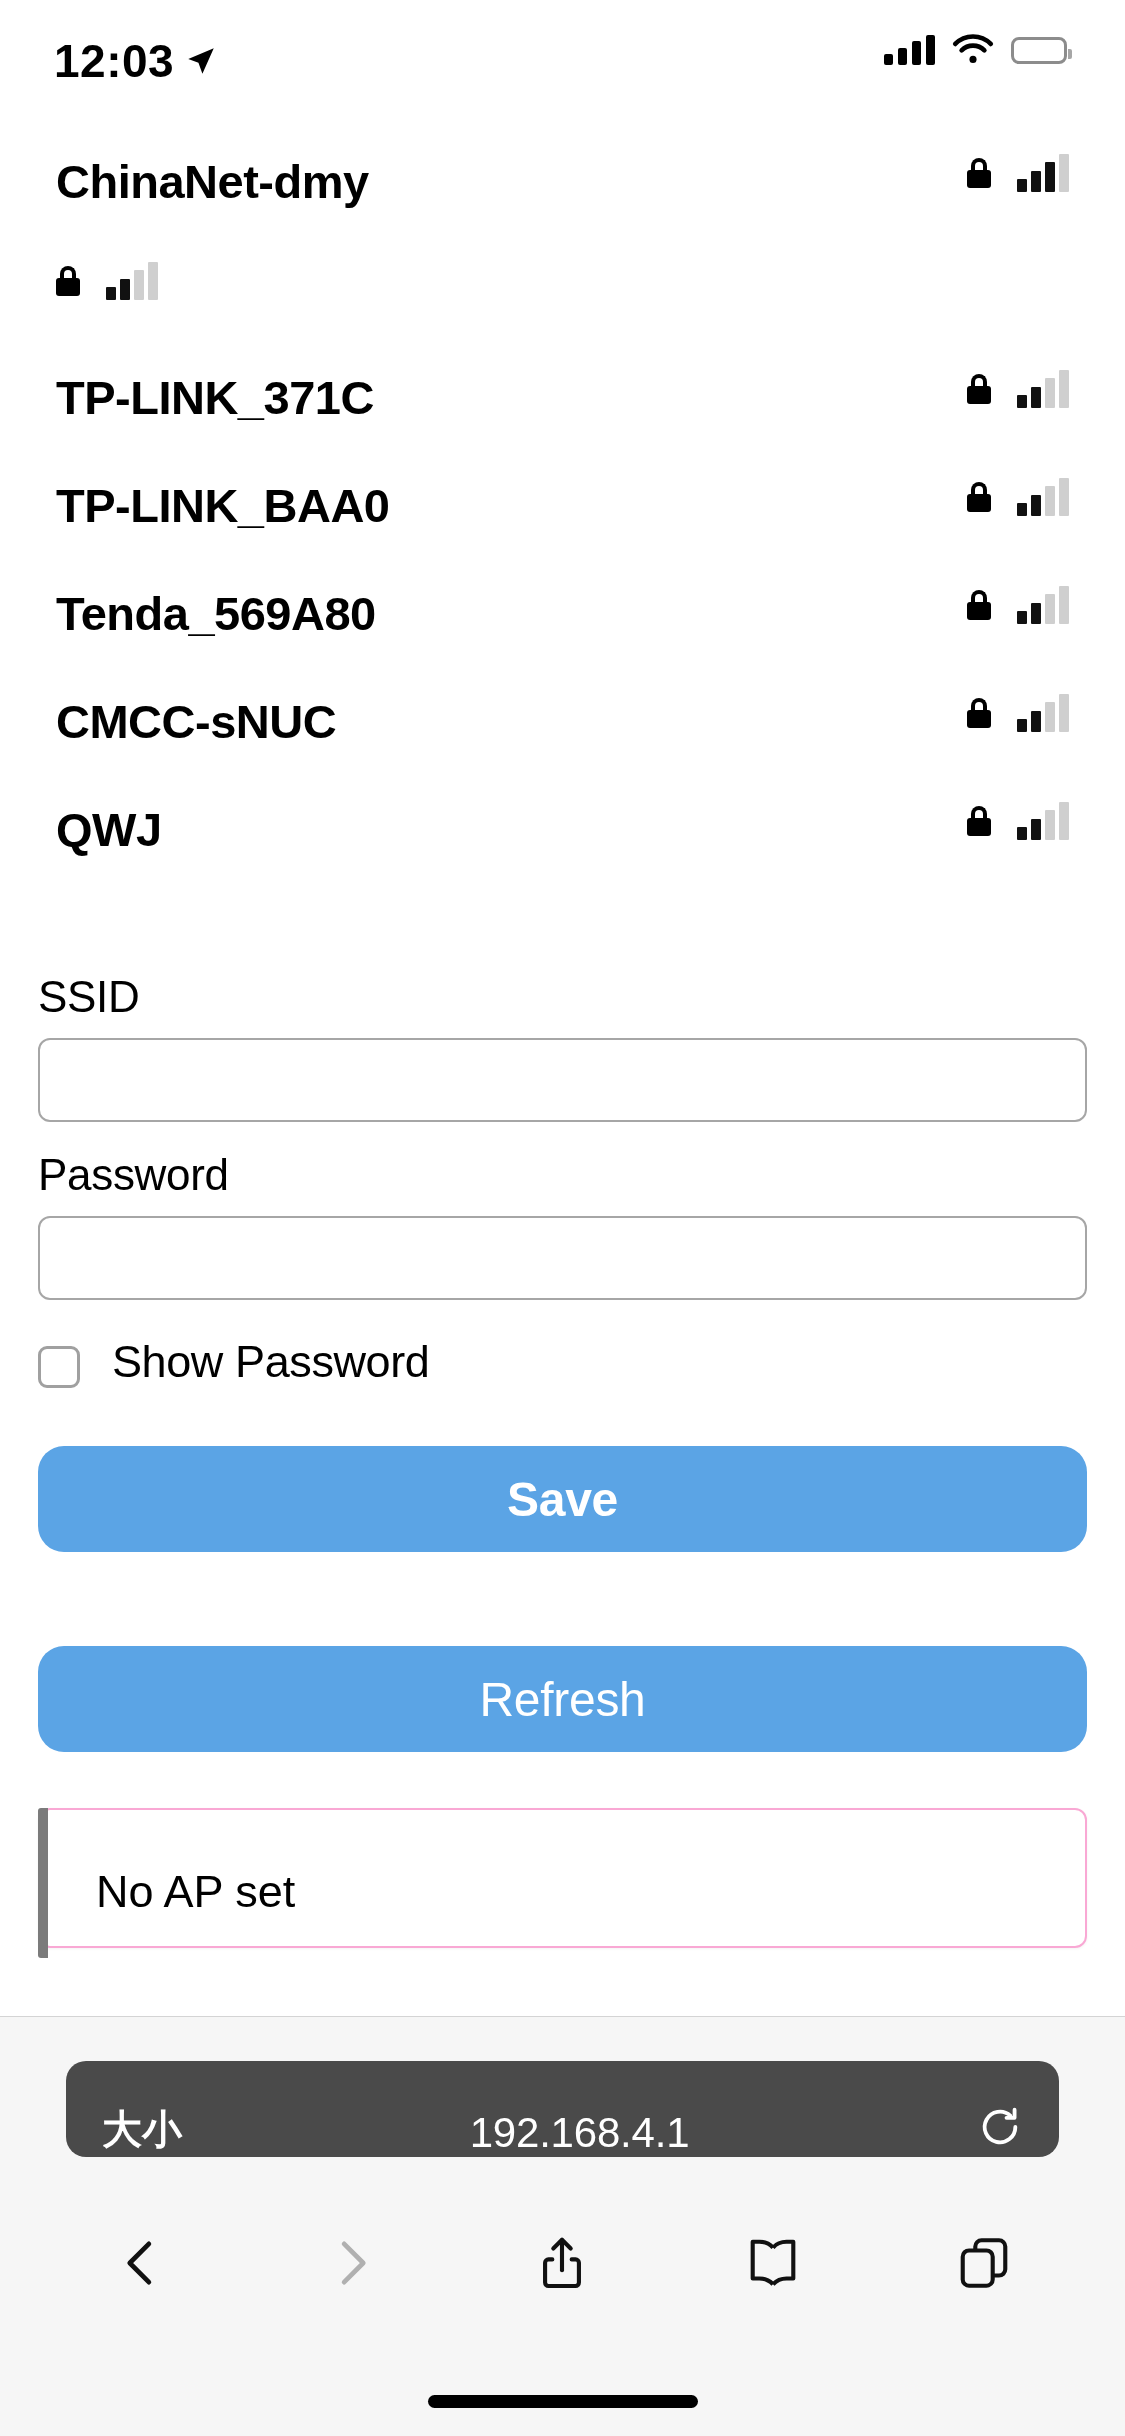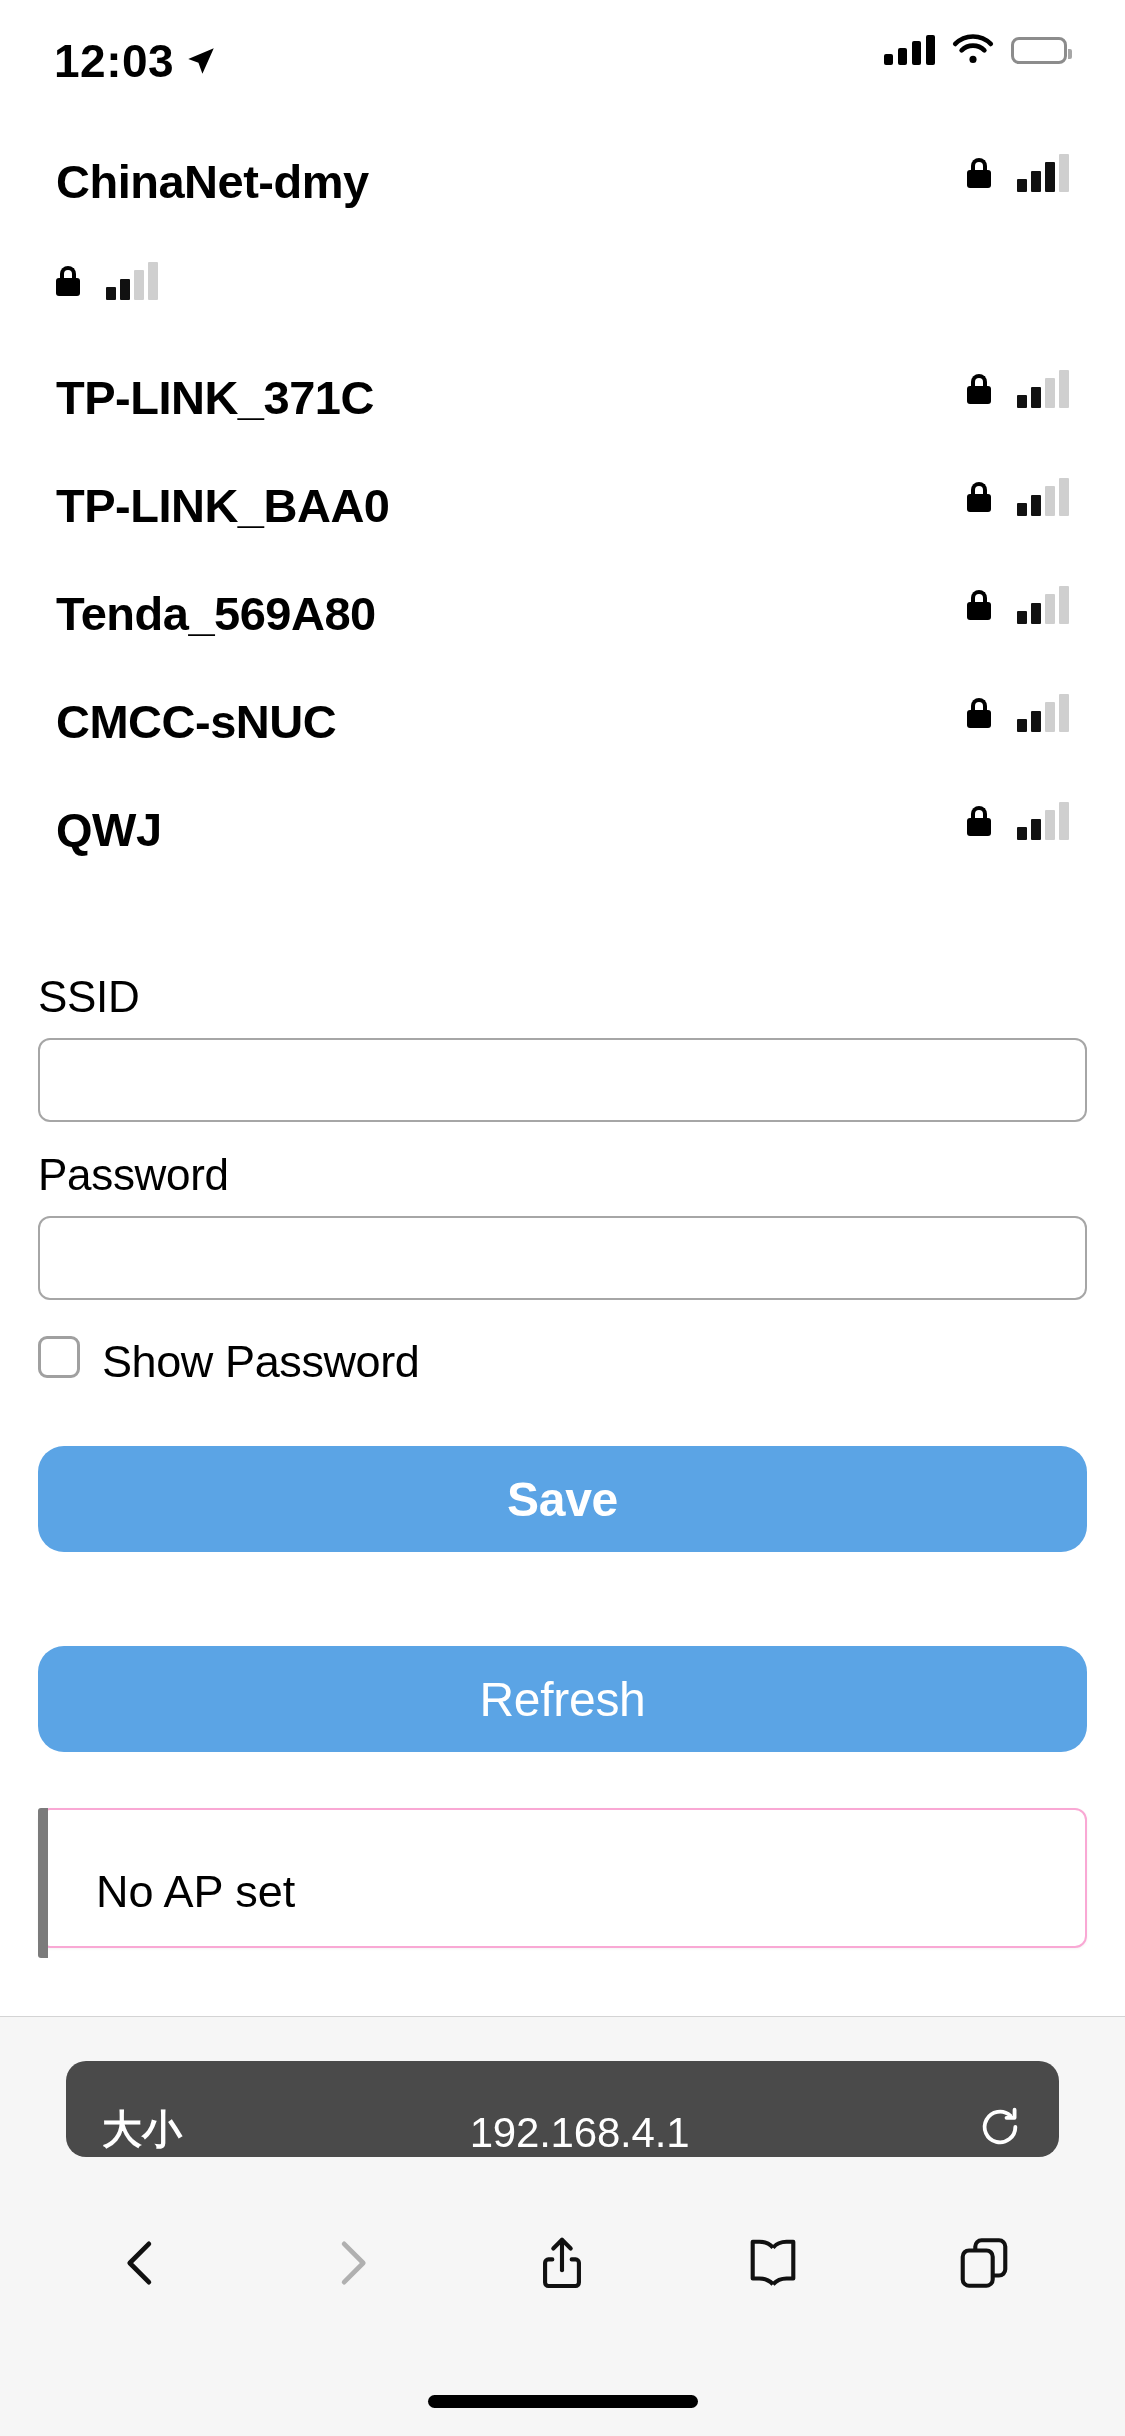--- a/index.html
+++ b/index.html
@@ -80,21 +80,21 @@
   }
   .text-input {
     display: block; width: 100%; height: 84px;
     border: 2px solid #a6a6a6; border-radius: 12px;
     background: #fff; font-size: 40px; padding: 0 18px;
     font-family: "Liberation Sans", sans-serif; color: #000;
     outline: none;
   }
   .spacer-sm { height: 28px; }
 
-  .checkrow { display: flex; align-items: flex-start; gap: 22px; margin-top: 36px; }
+  .checkrow { display: flex; align-items: flex-end; gap: 32px; margin-top: 36px; }
   .checkbox {
     width: 42px; height: 42px; border: 3px solid #a0a0a0;
     border-radius: 9px; background: #fff; flex: none;
   }
   .checkrow span {
     font-size: 45px; font-weight: 400; color: #000; letter-spacing: -0.4px;
   }
 
   .btn {
     display: flex; align-items: center; justify-content: center;

